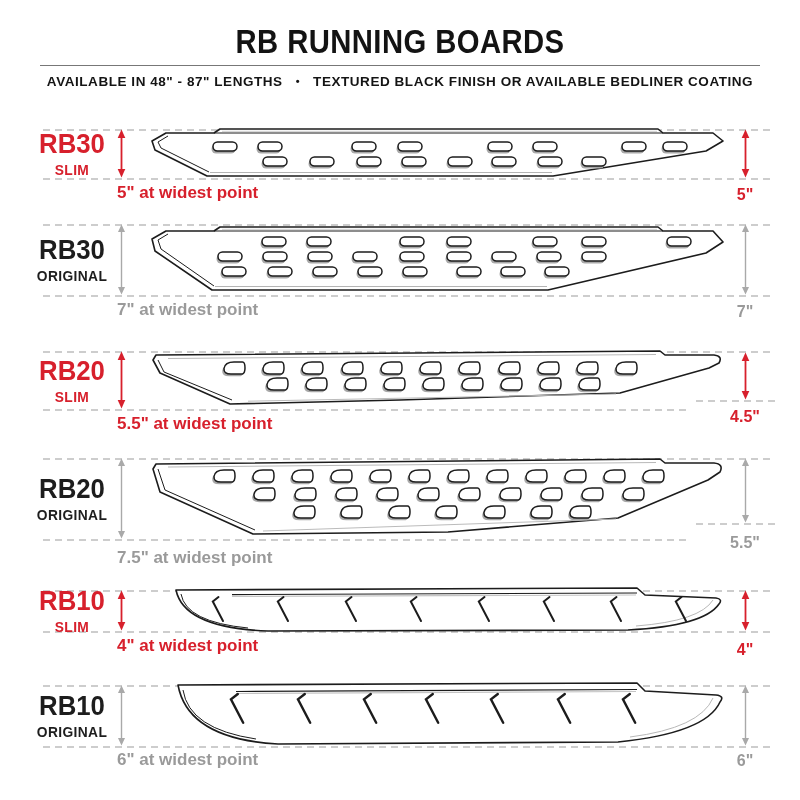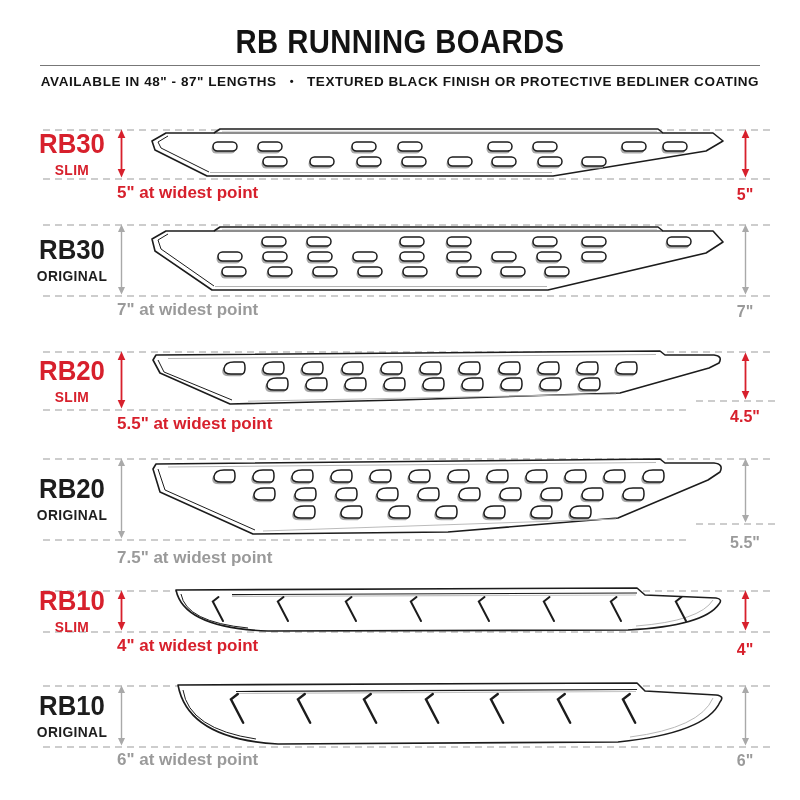--- a/index.html
+++ b/index.html
@@ -43,21 +43,21 @@
       </g>
       <g id="slash">
         <path d="M6.5,0 L0.8,4.5 L11,24" fill="none" stroke="#1c1c1c" stroke-width="2" stroke-linecap="round"></path>
       </g>
     </defs>
   </svg>
 
   <div class="title">RB RUNNING BOARDS</div>
   <div class="title-rule"></div>
   <div class="subtitle">
-    <span>AVAILABLE IN 48" - 87" LENGTHS</span><span class="sep">•</span><span>TEXTURED BLACK FINISH OR PROTECTIVE BEDLINER COATING</span>
+    <span>AVAILABLE IN 48" - 87" LENGTHS</span><span class="sep">•</span><span>TEXTURED BLACK FINISH OR AVAILABLE BEDLINER COATING</span>
   </div>
 
   <div>
     <div class="dash" style="left:43px;top:129px;width:732px"></div>
     <div class="dash" style="left:43px;top:178px;width:732px"></div>
     <div class="model-label red" style="left:17px;top:127px">
       <div class="model">RB30</div>
       <div class="variant">SLIM</div>
     </div>
     <svg class="arrow" style="left:115px;top:129px" width="13" height="49" viewBox="0 0 13 49">

